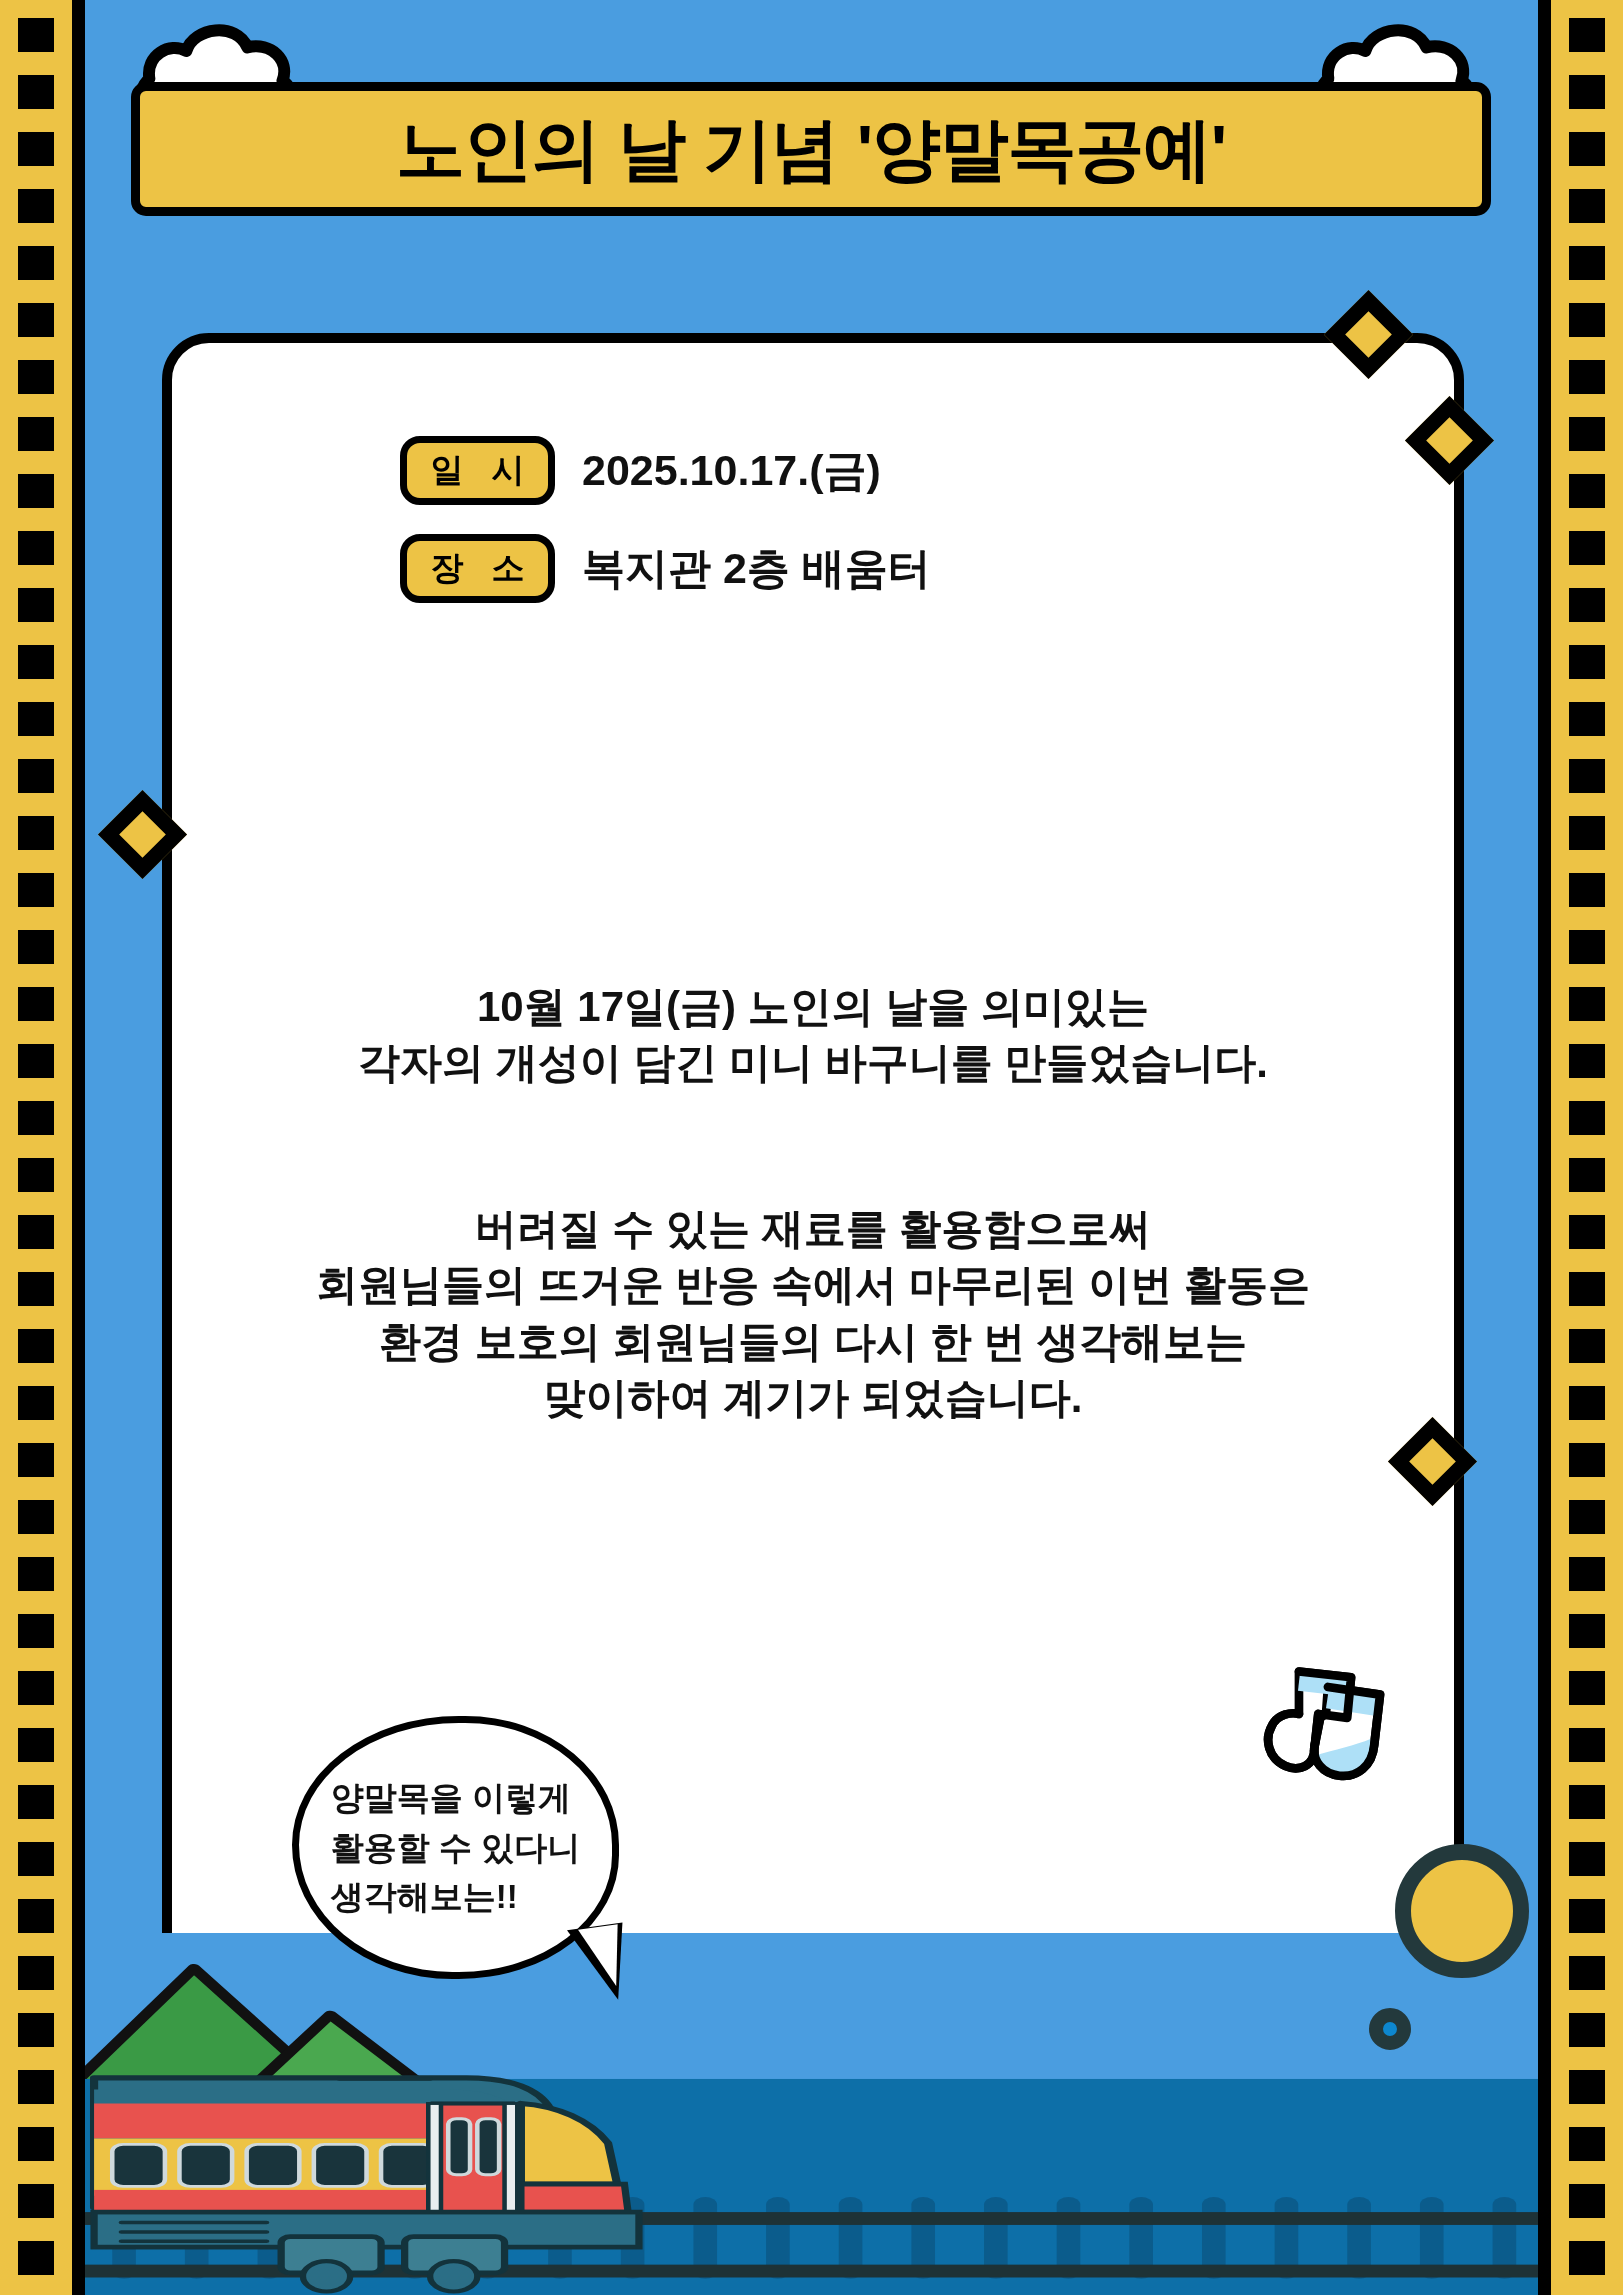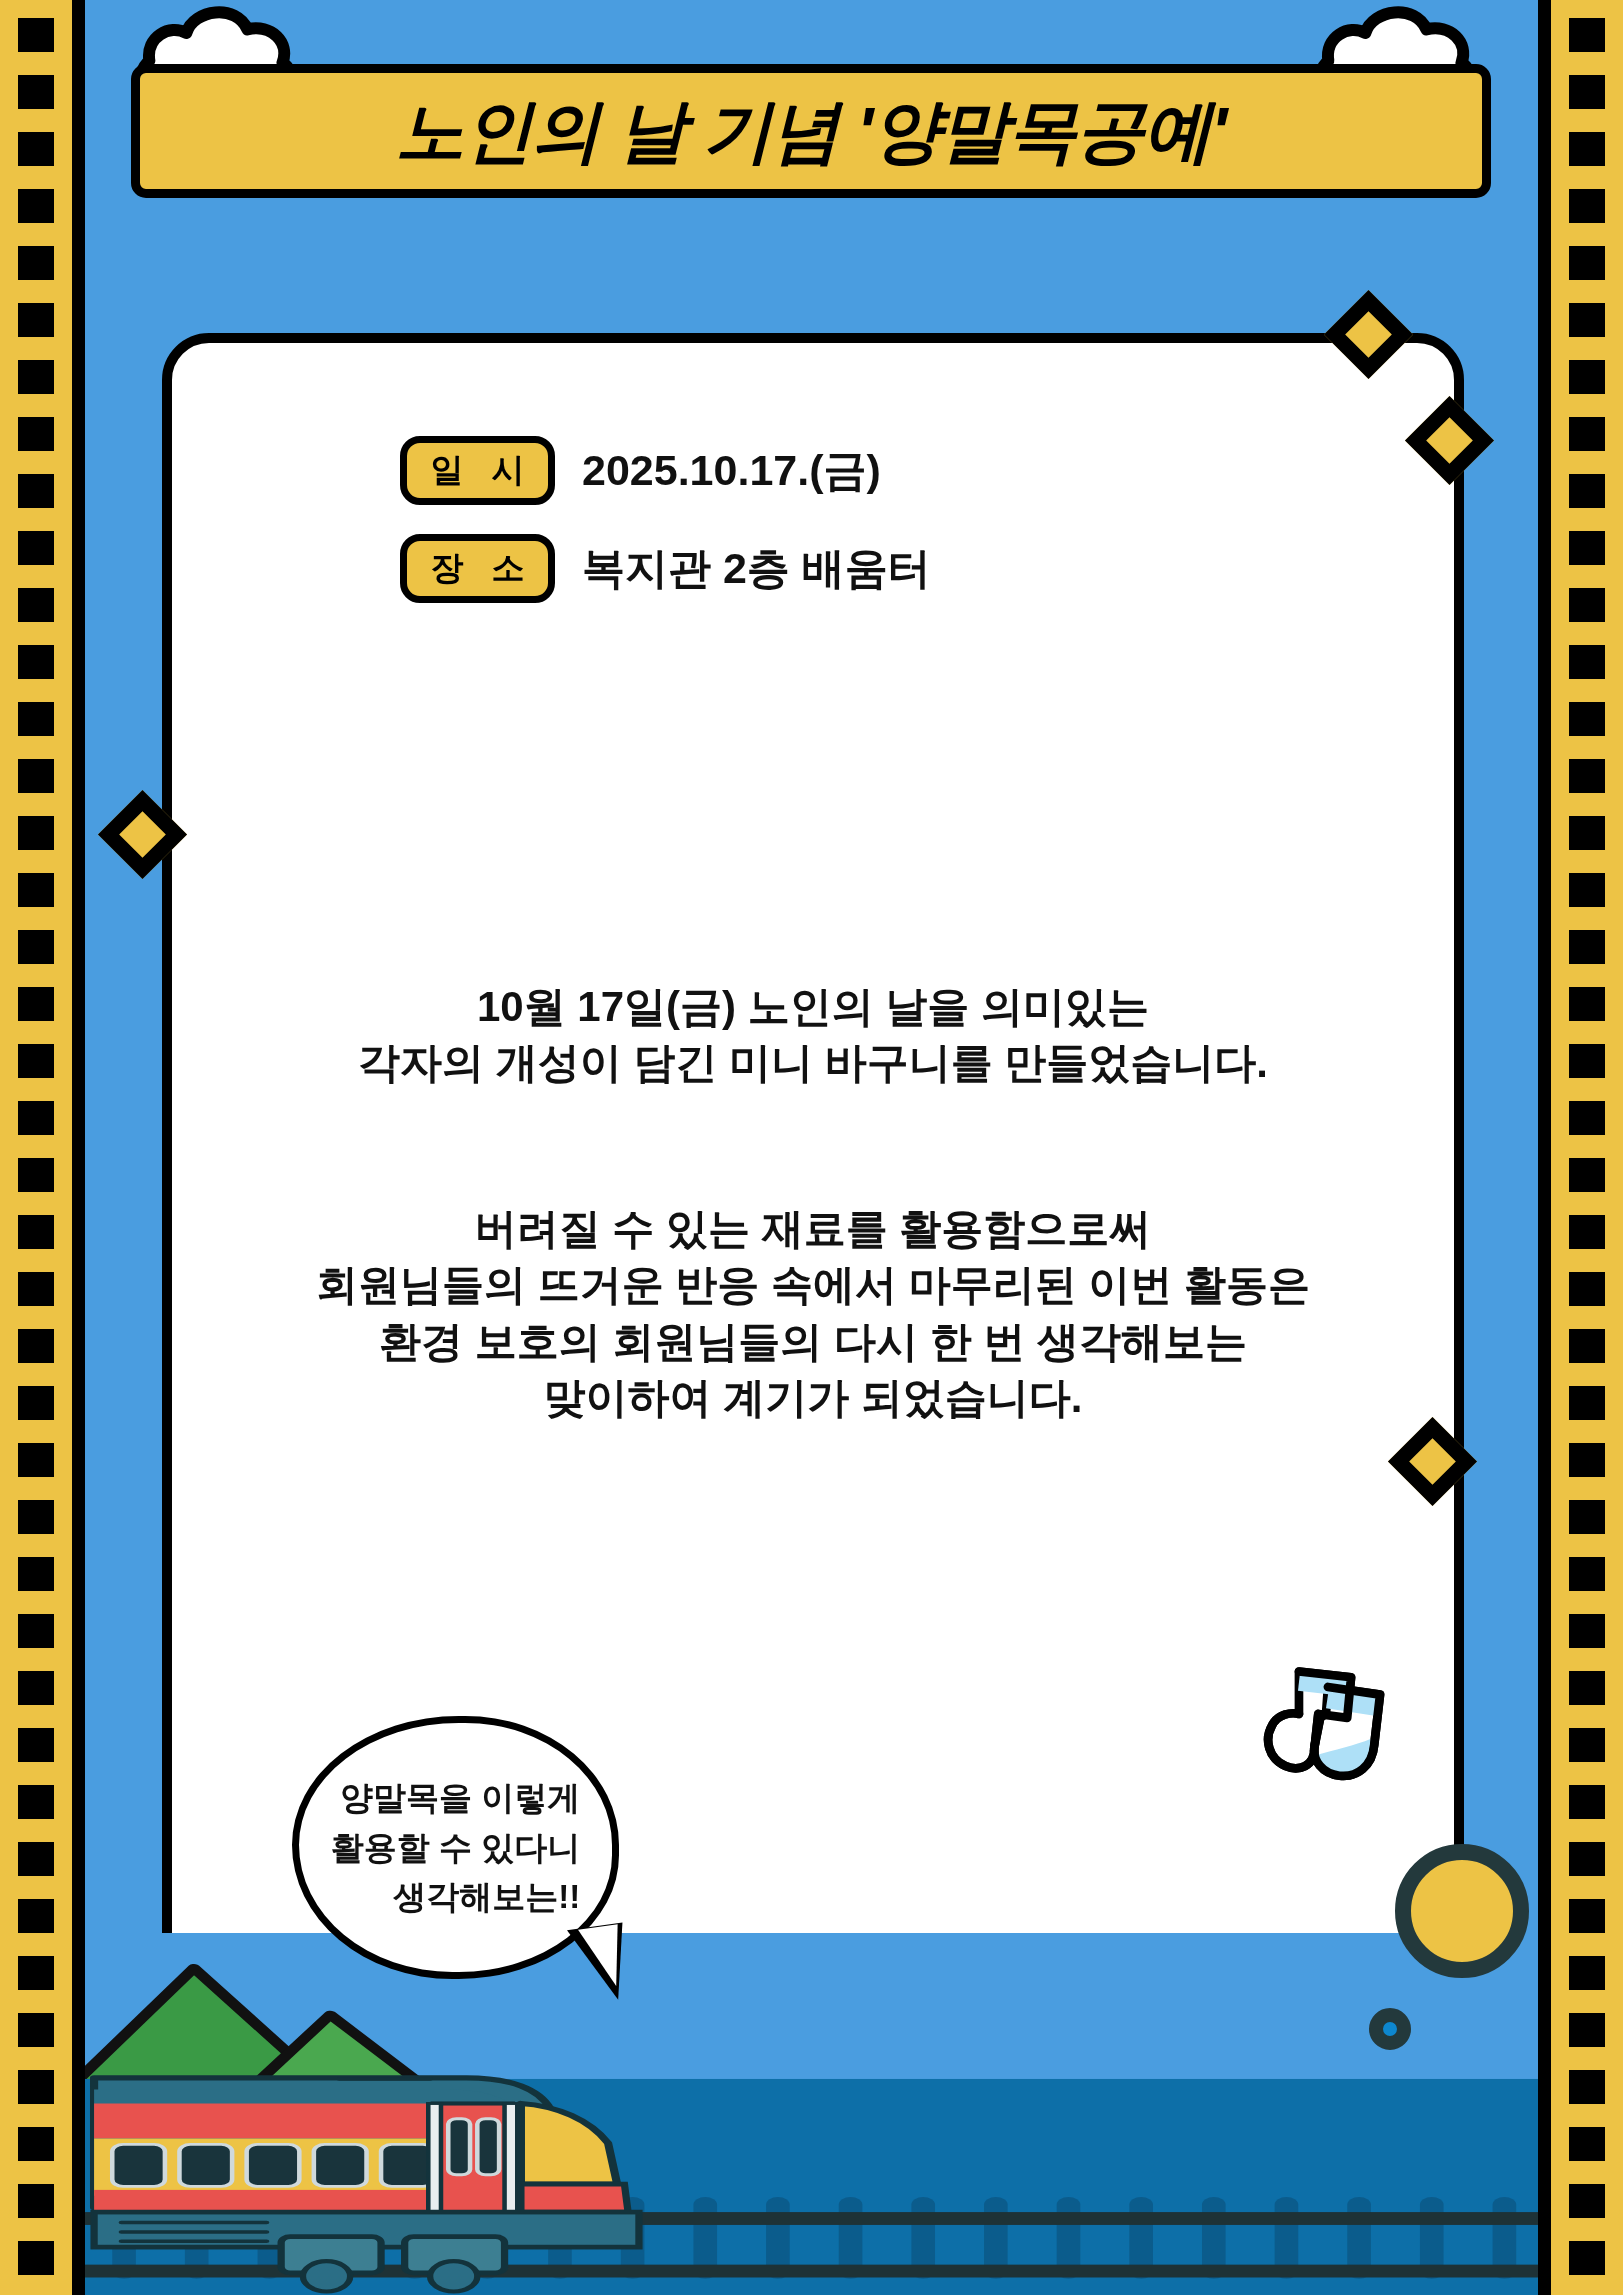--- a/index.html
+++ b/index.html
@@ -21,22 +21,22 @@
     align-items:center; justify-content:flex-start;
     padding-top:17.5px; gap:23px;
     z-index:6;
   }
   .film-strip.left  { left:0;  border-right:13px solid #000; }
   .film-strip.right { right:0; border-left:13px solid #000; }
   .film-hole { width:36px; height:34px; background:#000; flex:none; }
 
   
   .title-wrap {
-    position:absolute; left:131px; top:29px;
-    width:1360px; height:169px; z-index:5;font-style:italic;
+    position:absolute; left:131px; top:47px;
+    width:1360px; height:169px; z-index:5;
   }
   .cloud {
     position:absolute; top:-33px; width:193px; height:111px; z-index:2;
   }
   .cloud.c-left  { left:-5.8px; }
   .cloud.c-right { right:-5.8px; }
   .cloud svg { width:100%; height:100%; display:block; }
 
   .title-bar {
     position:absolute; left:0; top:35px; right:0; height:134px;
@@ -125,21 +125,21 @@
   
   .bubble {
     position:absolute; left:292px; top:1716px;
     width:327px; height:263px;
     background:#fff; border:7.6px solid #000;
     border-radius:52% 48% 50% 50% / 50% 50% 48% 52%;
     z-index:8;
     display:flex; align-items:center; justify-content:center;
   }
   .bubble-text {
-    text-align:right; font-size:33px; font-weight:bold;
+    text-align:left; font-size:33px; font-weight:bold;
     color:#111; line-height:1.5;
   }
   .bubble-tail {
     position:absolute; left:572px; top:1926px;
     width:0; height:0;
     border-left:41px solid transparent;
     border-right:15px solid transparent;
     border-top:76px solid #000;
     z-index:8; transform:rotate(-8deg);
   }

